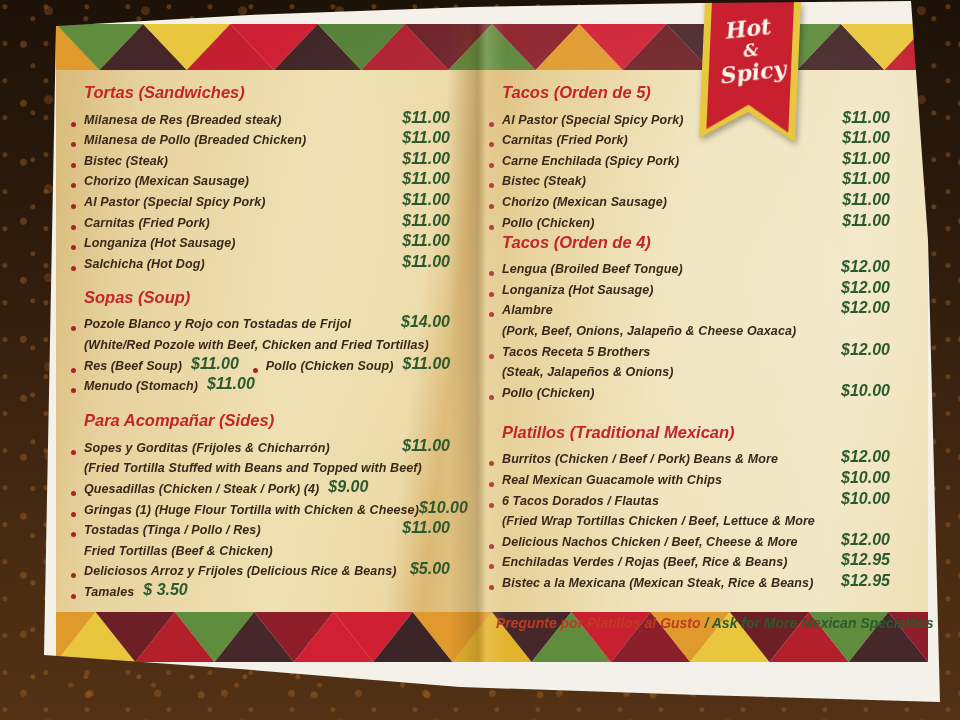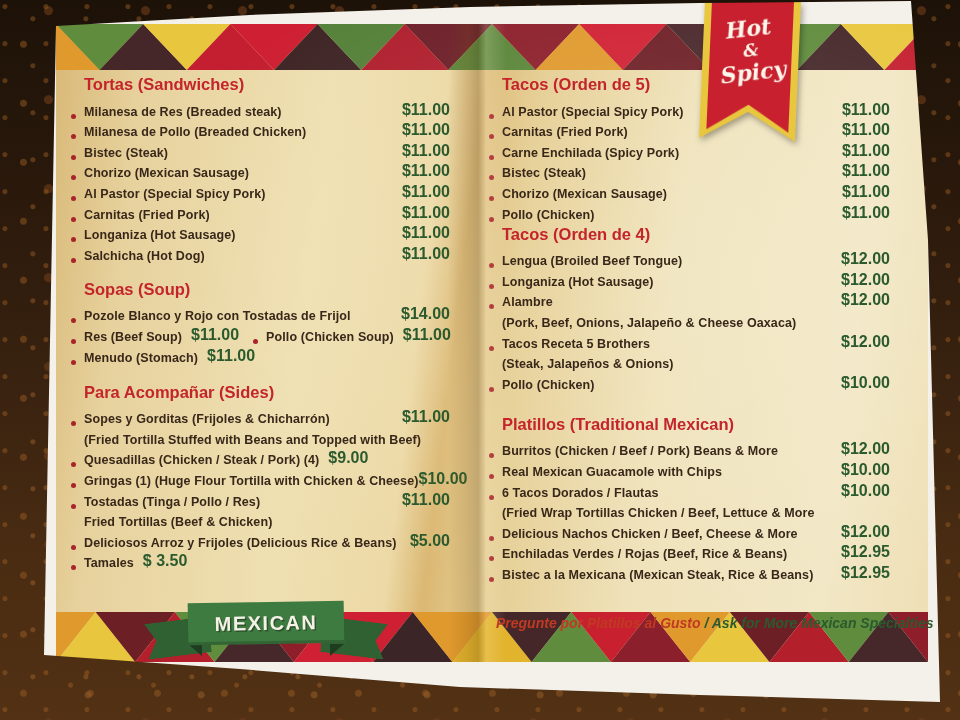--- a/index.html
+++ b/index.html
@@ -29,21 +29,21 @@
     background:radial-gradient(ellipse at 72% 38%, rgba(255,255,240,.16), transparent 62%);}
 
   .tri{position:absolute;left:0;width:100%;display:block;}
   #top-tri{top:0;height:46px;}
   #bottom-tri{bottom:0;height:50px;}
 
   .fold{position:absolute;left:392px;top:0;bottom:0;width:58px;z-index:5;pointer-events:none;
     background:linear-gradient(90deg,rgba(120,80,20,0),rgba(120,80,20,.18) 35%,rgba(70,45,10,.22) 52%,rgba(255,248,220,.18) 66%,rgba(120,80,20,0));}
 
   
-  .col{position:absolute;top:48px;color:#39281a;z-index:3;}
+  .col{position:absolute;top:56px;font-style:italic;color:#39281a;z-index:3;}
   .col-left{left:14px;width:380px;}
   .col-right{left:432px;width:402px;}
   .sec{margin:0;}
   .sec-title{font-size:16.5px;font-weight:bold;color:#c4242b;line-height:24px;margin:0 0 2px 14px;white-space:nowrap;}
   .row{display:flex;align-items:flex-end;height:20.6px;font-size:12.5px;font-weight:bold;white-space:nowrap;}
   .row .dot{width:5px;height:5px;border-radius:50%;background:#a8232a;margin:0 8px 0 1px;flex:0 0 auto;}
   .row.sub{padding-left:14px;font-weight:bold;}
   .itext{letter-spacing:.1px;}
   .price{color:#2b5a2e;font-weight:bold;font-size:16px;}
   .price.inline{margin-left:9px;}
@@ -158,20 +158,23 @@
               <span class="itext">Salchicha (Hot Dog)</span>
               <span class="price right">$11.00</span>
             </div>
           </div>
           <div class="sec" style="margin-top: 14px;">
             <div class="sec-title">Sopas (Soup)</div>
             <div class="row">
               <span class="dot"></span>
               <span class="itext">Pozole Blanco y Rojo con Tostadas de Frijol</span>
               <span class="price right">$14.00</span>
+            </div>
+            <div class="row sub">
+              <span class="itext">(White/Red Pozole with Beef, Chicken and Fried Tortillas)</span>
             </div>
             <div class="row">
               <span class="dot"></span>
               <span class="itext">Res (Beef Soup)</span>
               <span class="price inline">$11.00</span>
               <span class="dot second-dot"></span>
               <span class="itext">Pollo (Chicken Soup)</span>
               <span class="price inline">$11.00</span>
             </div>
             <div class="row">
@@ -350,29 +353,20 @@
           <polygon points="593.1818181818182,0 672.2727272727273,0 632.7272727272727,50" fill="#e0992d"></polygon>
           <polygon points="632.7272727272727,50 711.8181818181819,50 672.2727272727273,0" fill="#e8c73e"></polygon>
           <polygon points="672.2727272727274,0 751.3636363636364,0 711.8181818181819,50" fill="#6d1f26"></polygon>
           <polygon points="711.8181818181819,50 790.909090909091,50 751.3636363636364,0" fill="#b41f2c"></polygon>
           <polygon points="751.3636363636365,0 830.4545454545455,0 790.909090909091,50" fill="#5f8c3d"></polygon>
           <polygon points="790.909090909091,50 870.0000000000001,50 830.4545454545455,0" fill="#46272a"></polygon>
           <polygon points="830.4545454545455,0 909.5454545454545,0 870,50" fill="#8e1e2a"></polygon>
           <polygon points="870,50 949.0909090909091,50 909.5454545454545,0" fill="#d02033"></polygon>
         </svg>
 
-      <div class="banner">
-        <div class="wing l"></div>
-        <div class="wing r"></div>
-        <div class="fold-tri l"></div>
-        <div class="fold-tri r"></div>
-        <div class="center">
-          <span>MEXICAN</span>
-        </div>
-      </div>
 
       <div class="fold"></div>
     </div>
 
     <div class="ribbon">
       <div class="gold"></div>
       <div class="red"></div>
       <div class="rtext">
         <div class="w1">Hot</div>
         <div class="w2">&amp;</div>

